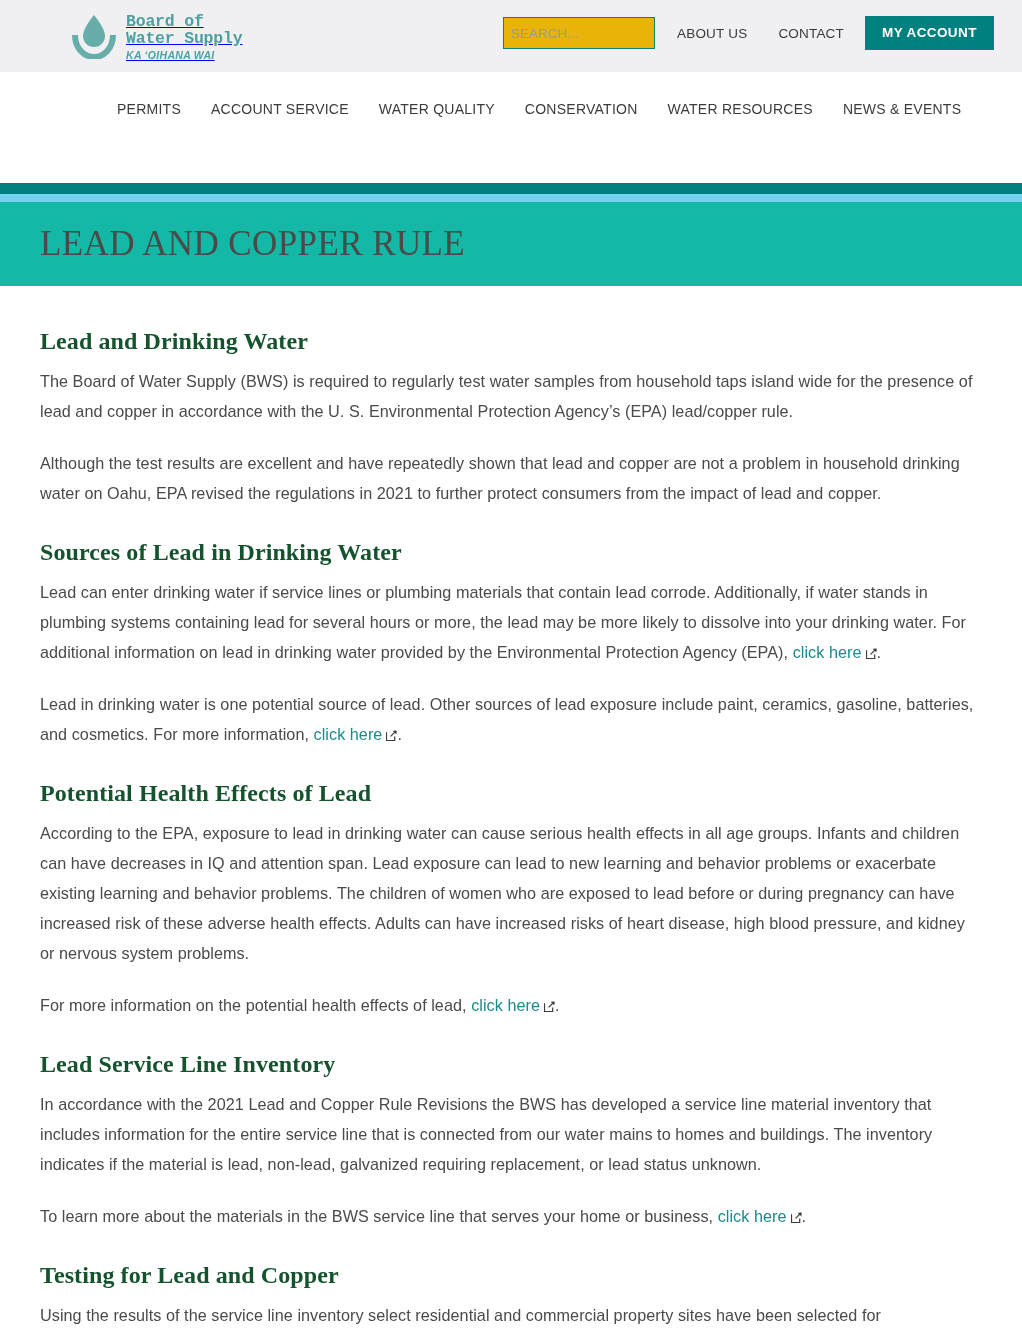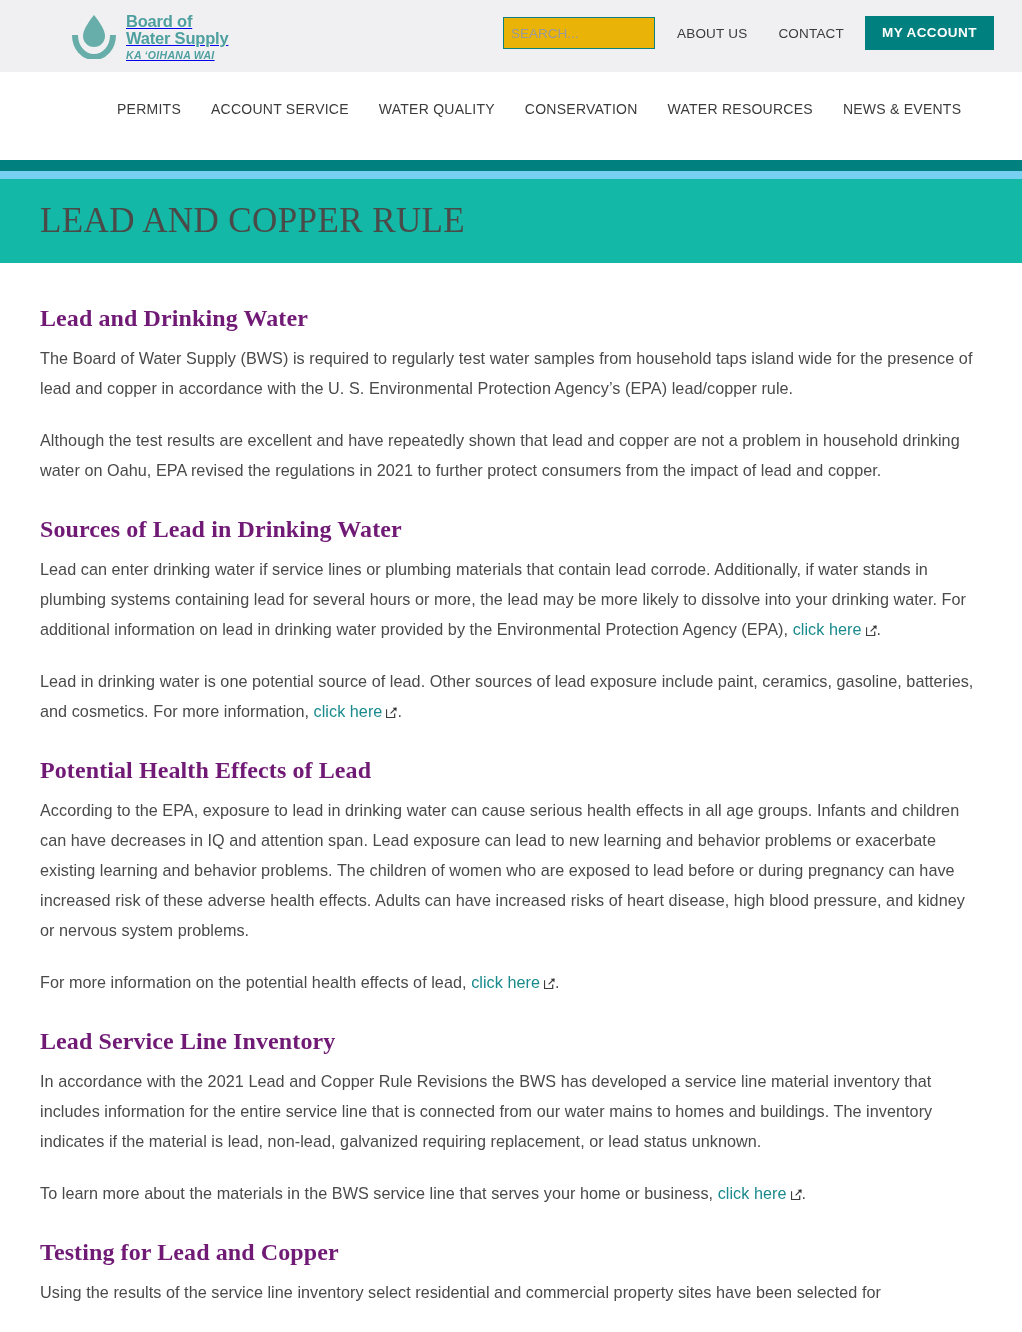--- a/index.html
+++ b/index.html
@@ -28,20 +28,21 @@
   }
   .logo-mark { width: 44px; height: 46px; flex: none; }
   .logo-text { line-height: 1; padding-top: 2px; }
   .logo-line1, .logo-line2 {
     font-weight: bold;
     font-size: 16.5px;
     color: #4e9f9f;
     letter-spacing: -0.2px;
     display: block;
     line-height: 17px;
+    font-family: Liberation Mono, monospace;
   }
   .logo-sub {
     display: block;
     font-size: 10.5px;
     font-style: italic;
     font-weight: bold;
     color: #4e9f9f;
     letter-spacing: 0.3px;
     margin-top: 3px;
   }
@@ -85,21 +86,21 @@
     padding: 9px 17px 10px 17px;
     text-decoration: none;
     white-space: nowrap;
     border: none;
     cursor: pointer;
     font-family: "Liberation Sans", sans-serif;
   }
 
   
   .mainnav {
-    height: 88px;
+    height: 111px;
     background: #ffffff;
     display: flex;
     align-items: flex-start;
     padding-left: 117px;
     padding-top: 29px;
   }
   .nav-item {
     font-size: 14px;
     color: #3b3b3b;
     letter-spacing: 0.25px;
@@ -130,21 +131,21 @@
   }
 
   
   .content {
     padding: 42px 40px 0 40px;
   }
   h2.sec-heading {
     font-family: "Liberation Serif", serif;
     font-weight: bold;
     font-size: 24px;
-    color: #701a75;
+    color: #14532d;
     margin: 0 0 11px 0;
     letter-spacing: 0.1px;
   }
   h2.sec-heading.spaced { margin-top: 31px; }
   p.body {
     font-size: 16.2px;
     line-height: 30px;
     color: #4a4a4a;
     margin: 0 0 22px 0;
     letter-spacing: 0.05px;

